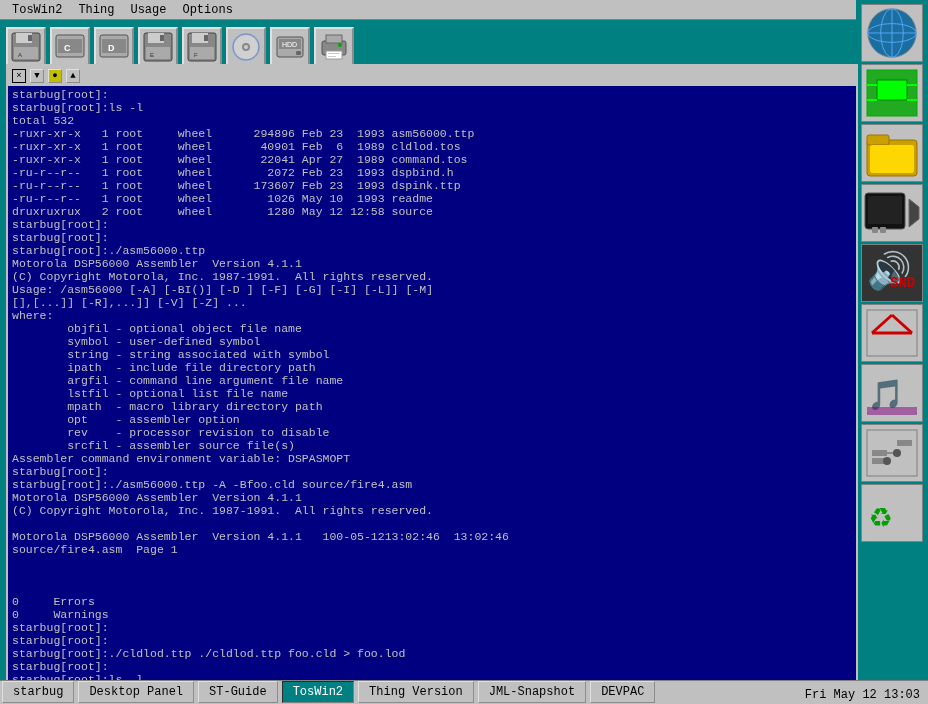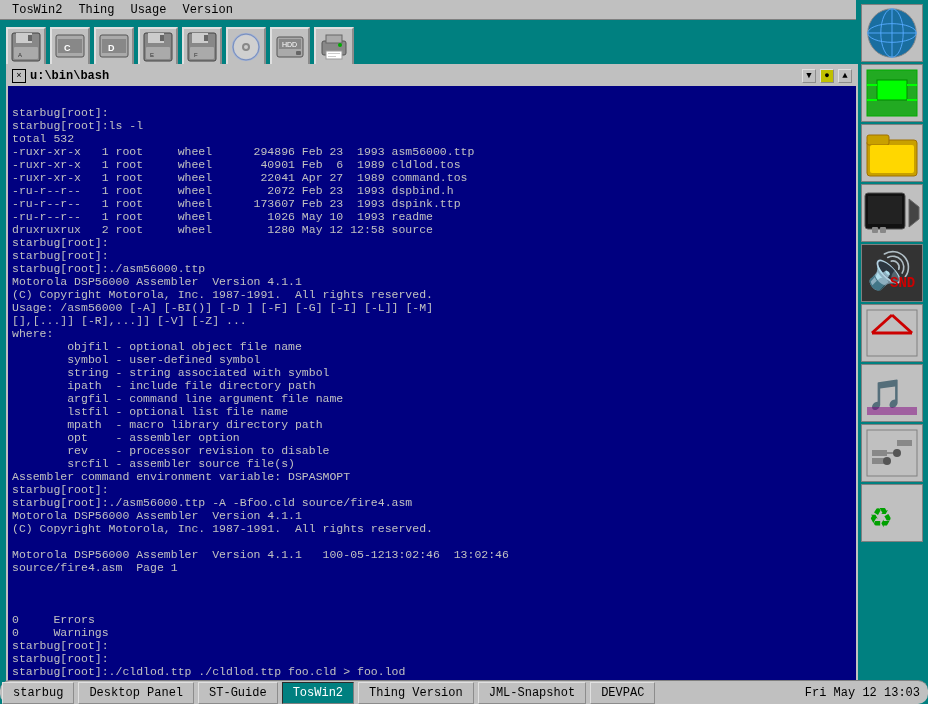--- a/index.html
+++ b/index.html
@@ -131,37 +131,36 @@
       cursor: pointer;
       font-size: 9px;
     }
     #terminal-content {
       width: 100%;
       height: calc(100% - 20px);
       background: #000080;
       color: #c0c0c0;
       font-family: 'Courier New', Courier, monospace;
       font-size: 11.5px;
-      padding: 20px 4px;
+      padding: 2px 4px;
       overflow: hidden;
       white-space: pre;
     }
 
     
     #taskbar {
       position: absolute;
       bottom: 0;
       left: 0;
       width: 928px;
       height: 24px;
       background: #c0c0c0;
       display: flex;
-      align-items: center;
+      align-items: flex-end;
       border-top: 1px solid #808080;
-      border-radius: 10px;
     }
     .taskbar-item {
       padding: 2px 10px;
       font-size: 12px;
       height: 22px;
       display: flex;
       align-items: center;
       border: 1px outset #e0e0e0;
       cursor: pointer;
       background: #c0c0c0;
@@ -180,21 +179,21 @@
       color: #000;
     }
   </style>
 </head>
 <body>
 
 <div id="menubar">
   <span class="menu-item">TosWin2</span>
   <span class="menu-item">Thing</span>
   <span class="menu-item">Usage</span>
-  <span class="menu-item">Version</span>
+  <span class="menu-item">Options</span>
 </div>
 
 <div id="toolbar">
 
   <div class="toolbar-icon">
     <svg viewBox="0 0 32 32" width="32" height="32">
       <rect x="2" y="2" width="28" height="28" rx="2" fill="#888" stroke="#444" stroke-width="1"></rect>
       <rect x="6" y="2" width="16" height="10" fill="#ccc"></rect>
       <rect x="18" y="4" width="4" height="6" fill="#666"></rect>
       <rect x="4" y="16" width="24" height="12" rx="1" fill="#aaa"></rect>
@@ -331,21 +330,20 @@
   <div class="right-icon">
     <svg viewBox="0 0 60 56" width="60" height="56">
       <text x="8" y="42" font-size="36" fill="#00a000">♻</text>
     </svg>
   </div>
 </div>
 
 <div id="terminal-window">
   <div id="terminal-titlebar">
     <div class="title-close-btn">×</div>
-    <div id="terminal-title-text">u:\bin\bash</div>
     <div class="title-btn">▼</div>
     <div class="title-btn" style="background:#c0c000;">●</div>
     <div class="title-btn">▲</div>
   </div>
   <div id="terminal-content">starbug[root]:
 starbug[root]:ls -l
 total 532
 -ruxr-xr-x   1 root     wheel      294896 Feb 23  1993 asm56000.ttp
 -ruxr-xr-x   1 root     wheel       40901 Feb  6  1989 cldlod.tos
 -ruxr-xr-x   1 root     wheel       22041 Apr 27  1989 command.tos

